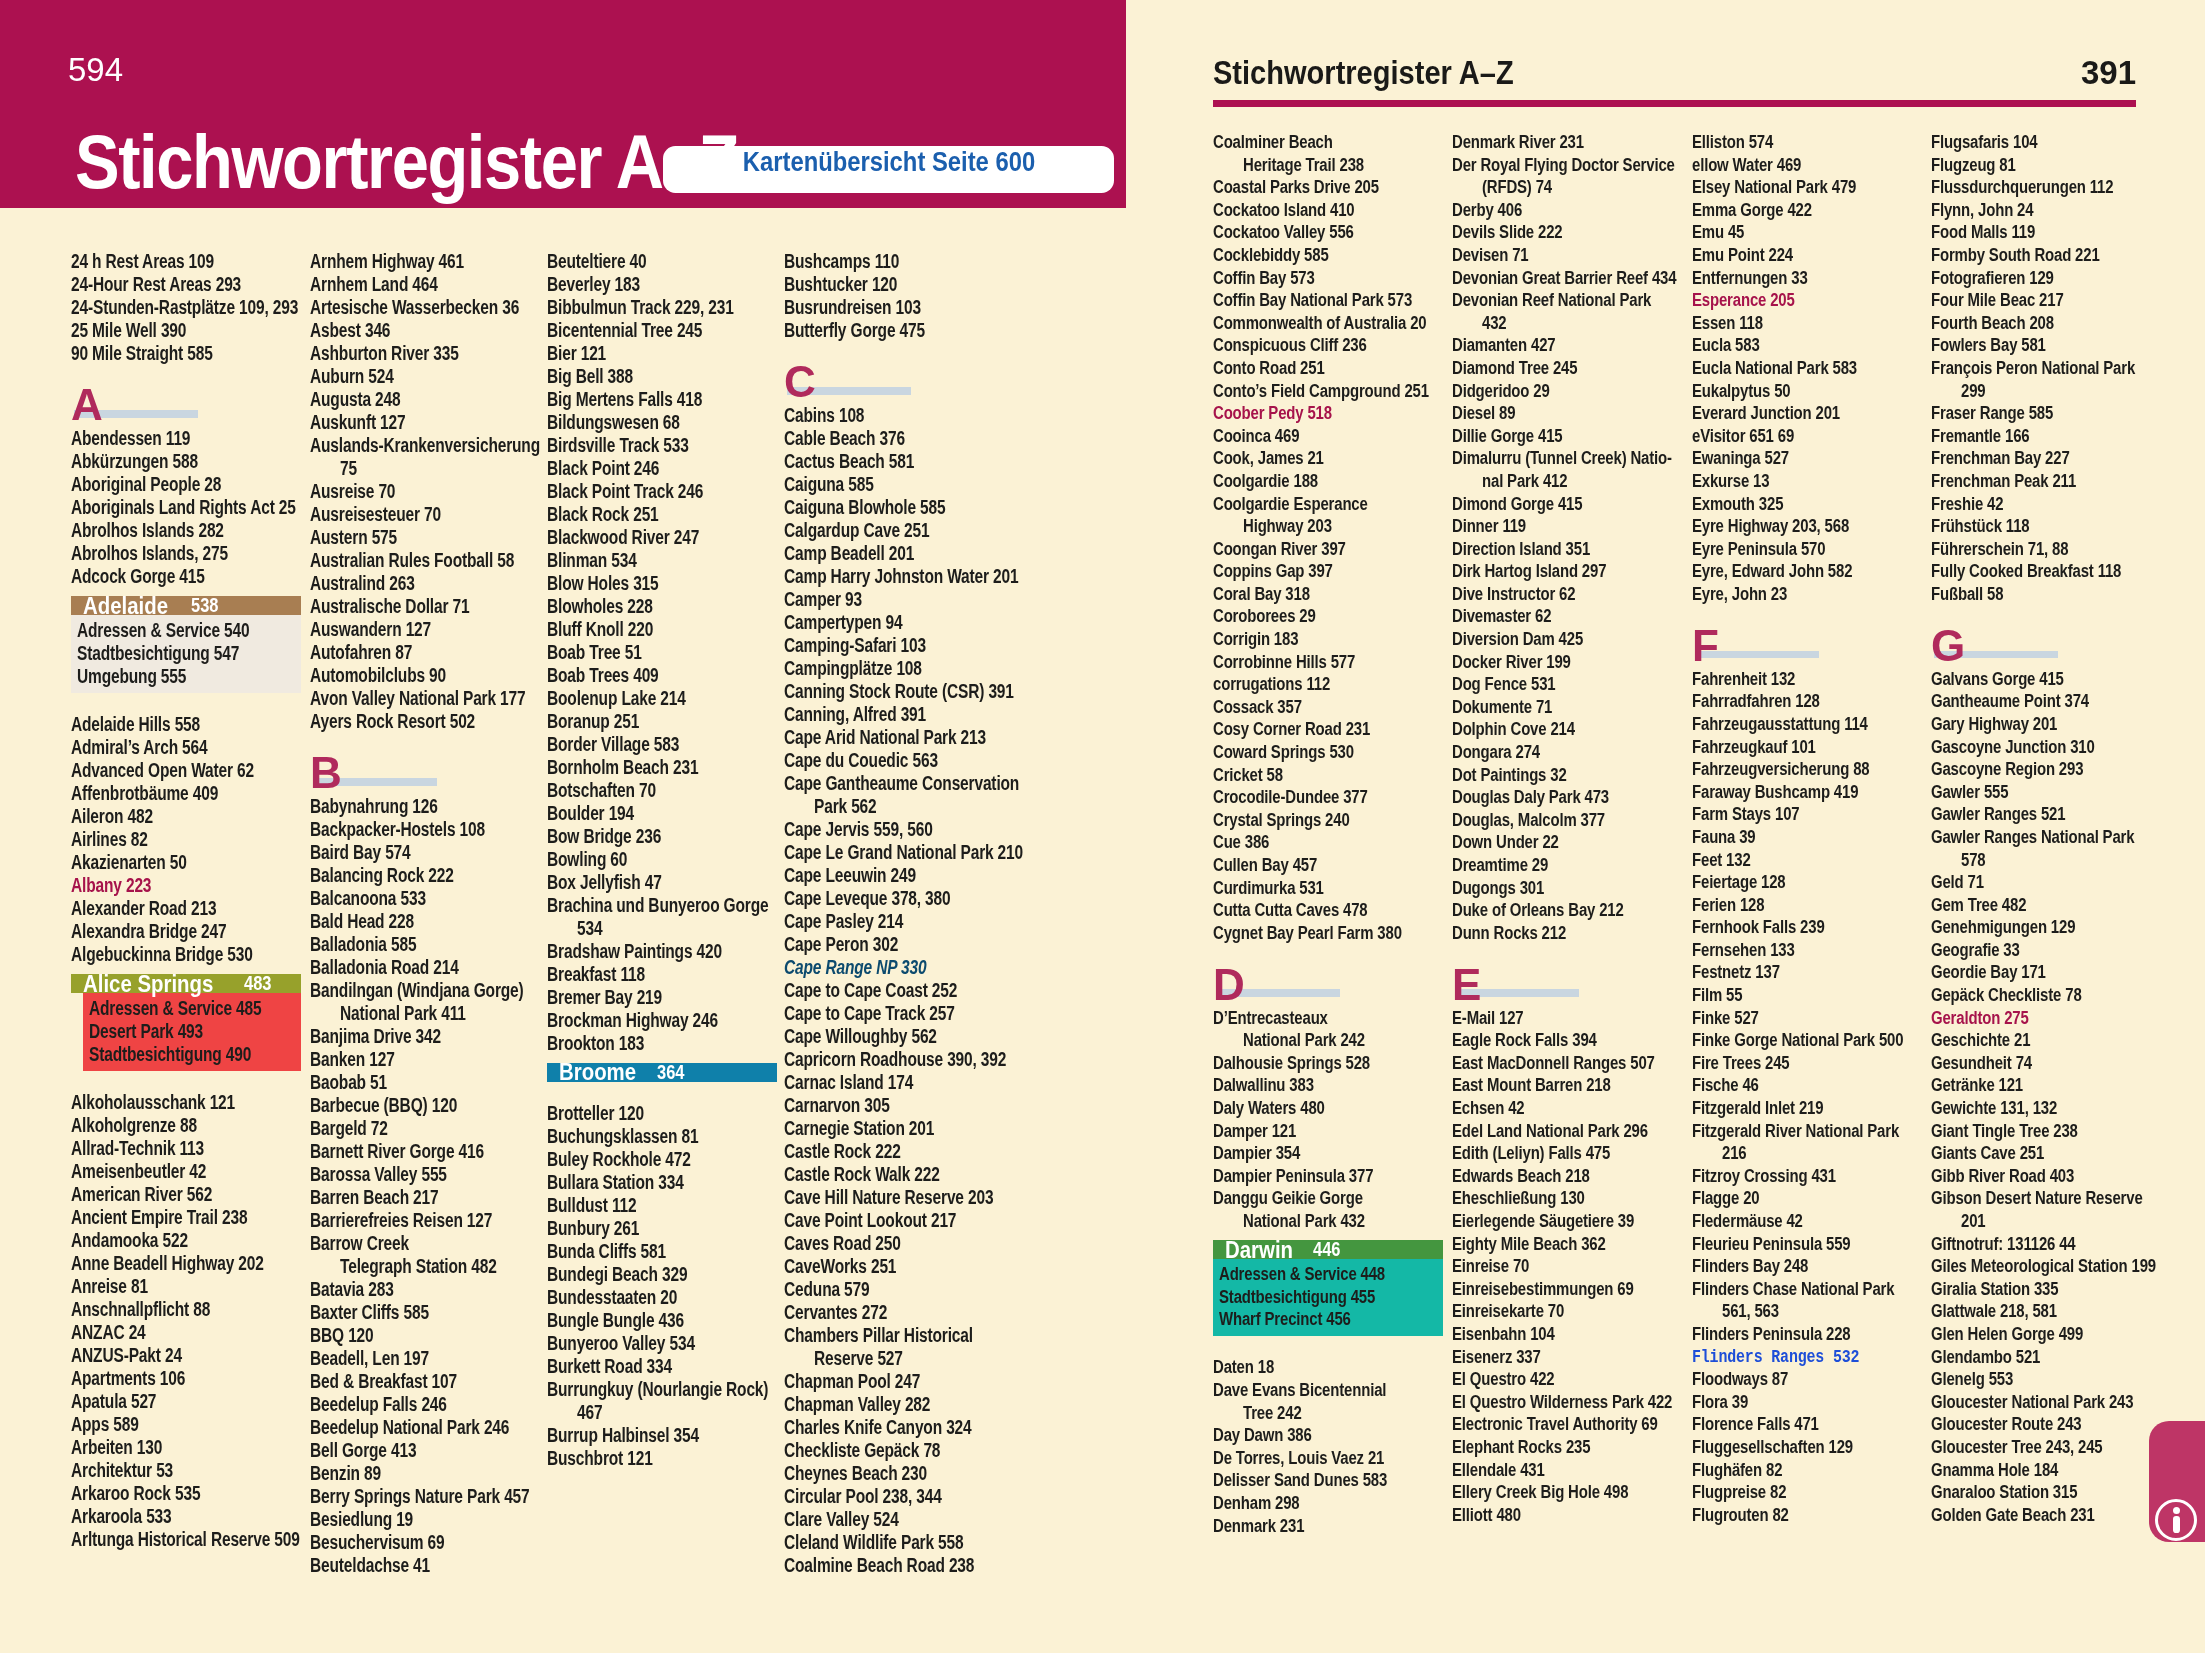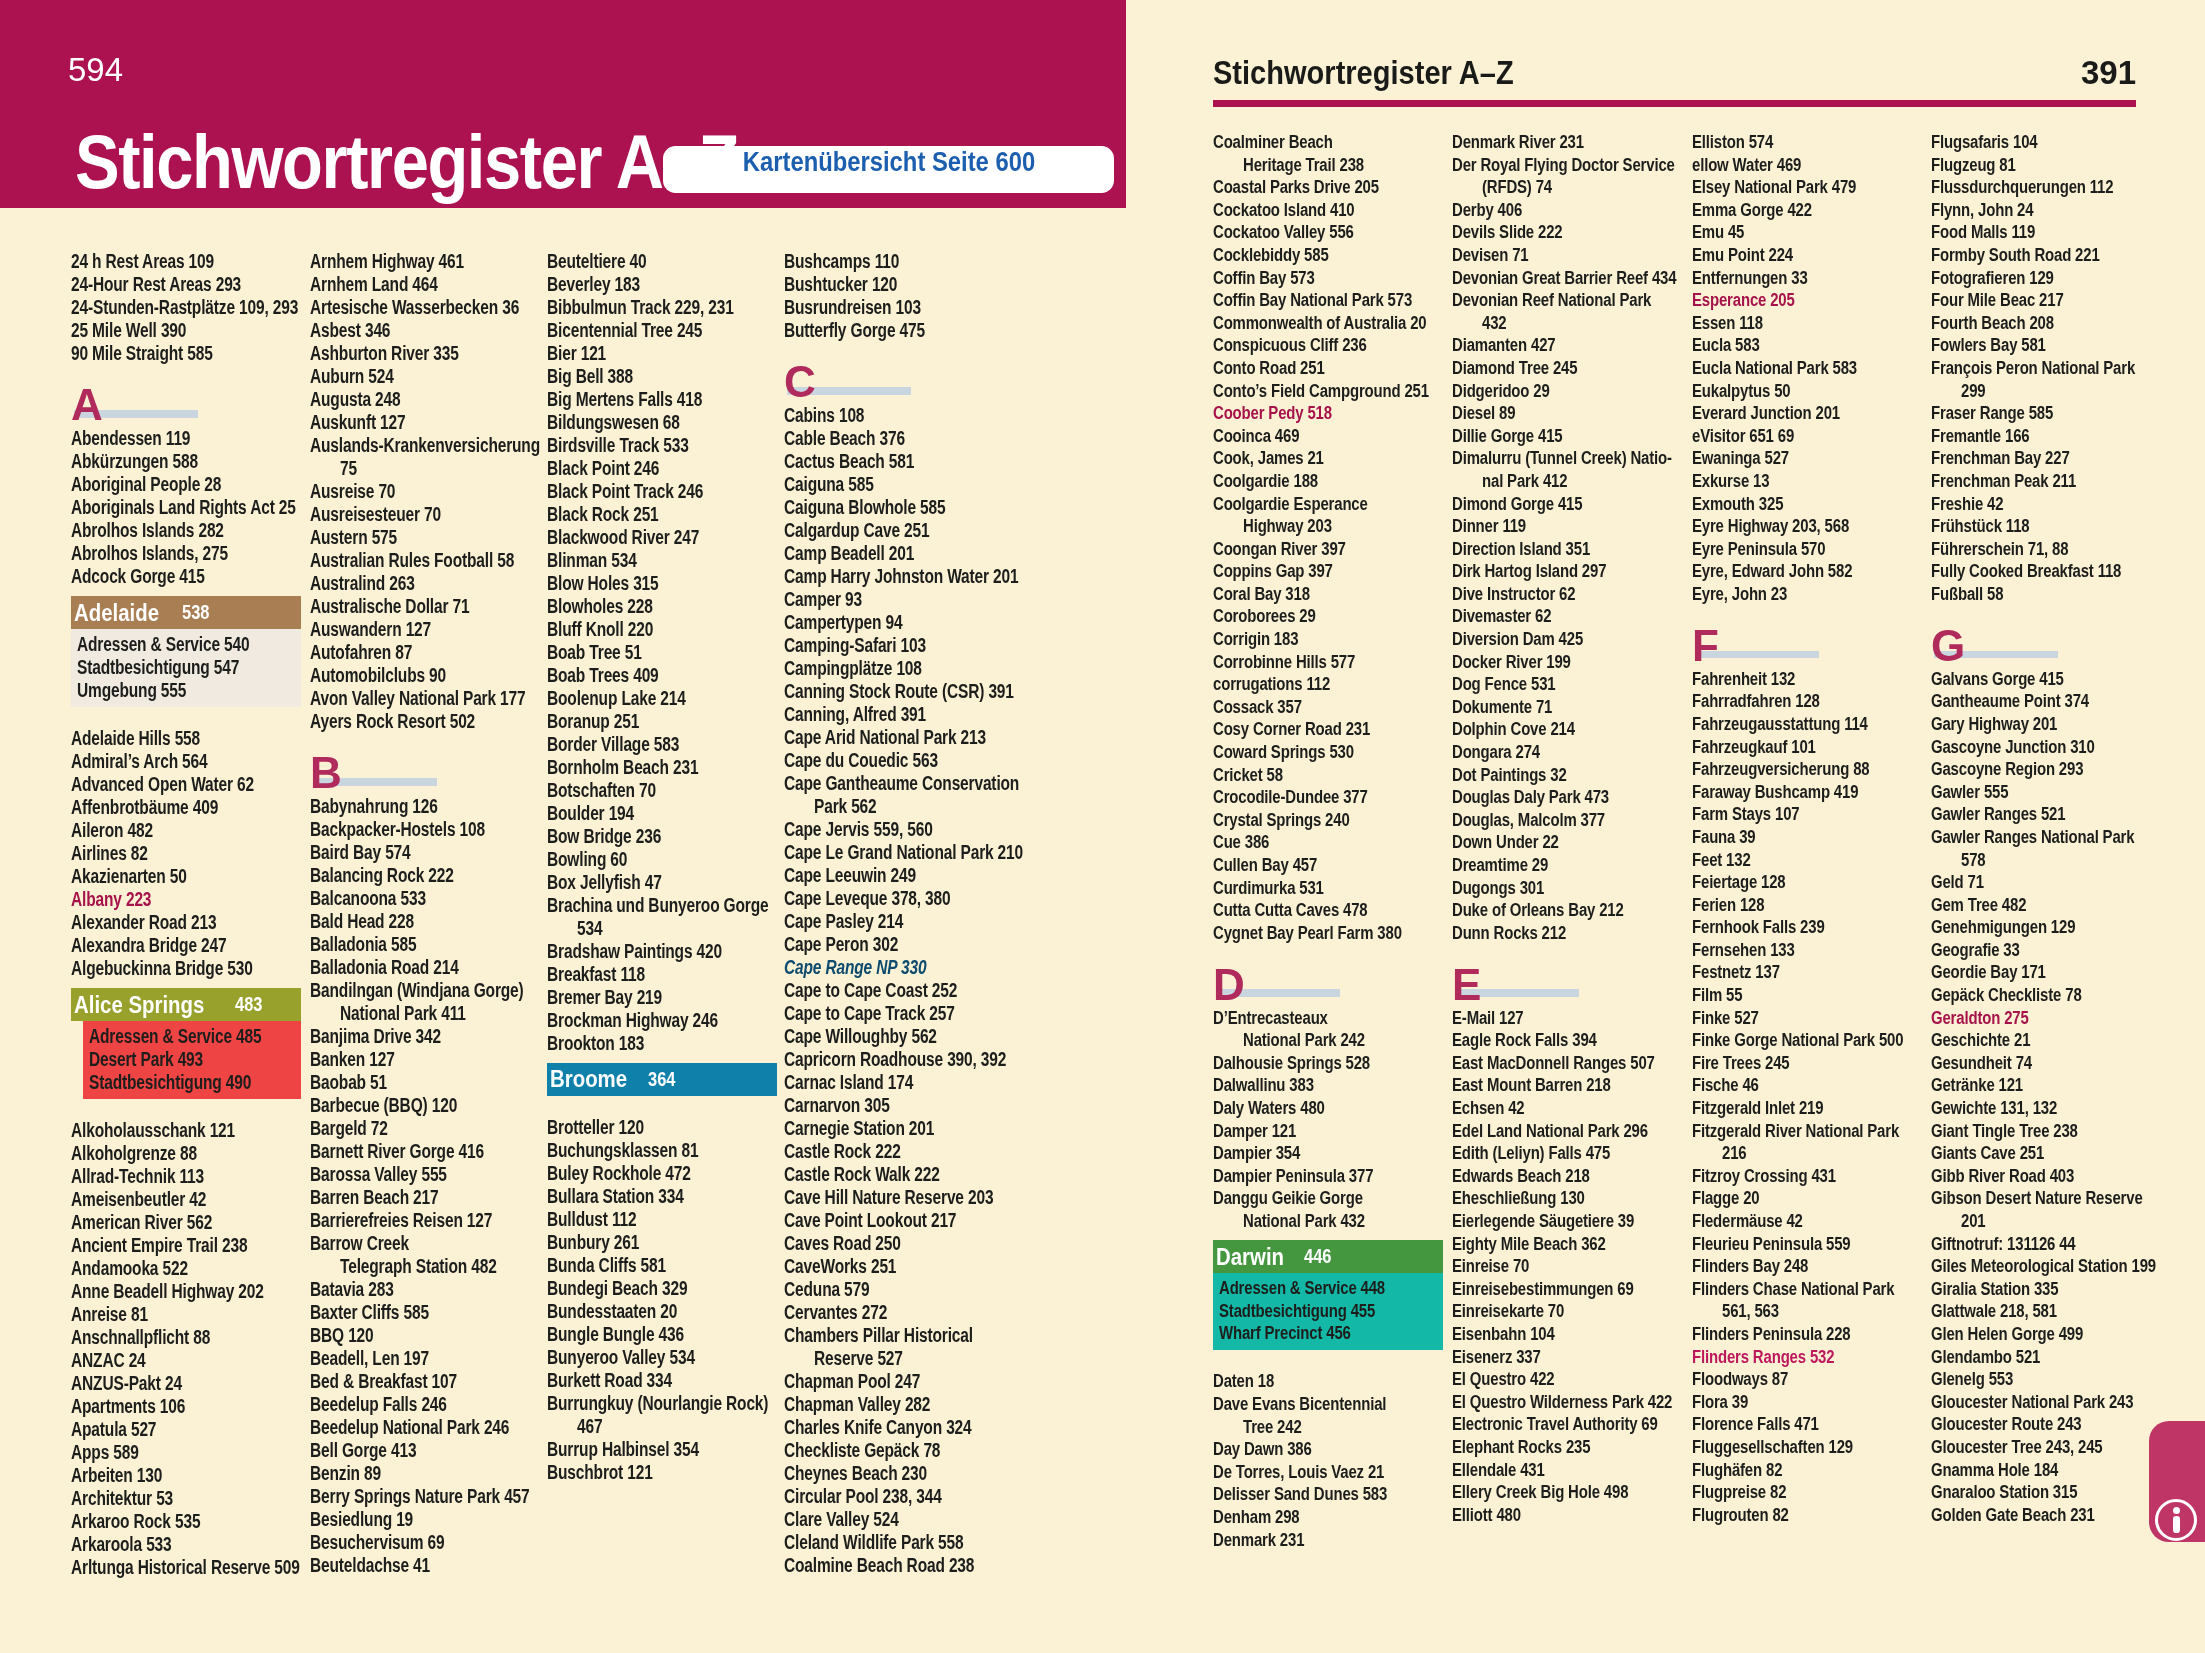--- a/index.html
+++ b/index.html
@@ -26,21 +26,21 @@
   .line{line-height:23px;font-size:19.4px;font-weight:bold;white-space:nowrap;}
   .col-right .line{line-height:22.6px;font-size:18.7px;}
   .line .t{display:inline-block;transform:scaleX(.8);transform-origin:0 50%;letter-spacing:-0.2px;}
   .line.cont{padding-left:30px;}
   
   .letter-row{position:relative;height:42px;margin:15.6px 0 4.7px 0;}
   .letter-bar{position:absolute;left:3.1px;bottom:4.7px;width:124px;height:7.8px;}
   .letter{position:absolute;left:0;bottom:-4.7px;font-size:44px;line-height:1;font-weight:bold;}
   
   .city{margin:7.8px 0 20px 0;}
-  .city-header{height:33px;display:flex;align-items:center;padding-left:3px;}
+  .city-header{height:19px;display:flex;align-items:center;padding-left:12px;}
   .city-header .cn{color:#fff;font-weight:bold;font-size:24px;transform:scaleX(.85);transform-origin:0 50%;white-space:nowrap;}
   .city-header .cp{color:#fff;font-weight:bold;font-size:19.4px;margin-left:7.8px;transform:scaleX(.85);transform-origin:0 50%;}
   .city-subs{padding:3.9px 0 5.4px 6.2px;}
   
   .info-tab{position:absolute;left:2149px;top:1421px;width:62px;height:121px;border-radius:20px 0 0 20px;}
   .info-glyph{position:absolute;left:6.2px;top:78px;width:36px;height:36px;border:3.1px solid #fff;border-radius:50%;}
   .info-dot{position:absolute;left:15px;top:4.7px;width:7px;height:7px;border-radius:50%;background:#fff;}
   .info-stem{position:absolute;left:15px;top:14px;width:7px;height:17px;border-radius:3.1px;background:#fff;}
 </style>
 </head>
@@ -496,21 +496,21 @@
       <div class="line"><span class="t">Fitzgerald River National Park</span></div>
       <div class="line cont"><span class="t">216</span></div>
       <div class="line"><span class="t">Fitzroy Crossing 431</span></div>
       <div class="line"><span class="t">Flagge 20</span></div>
       <div class="line"><span class="t">Fledermäuse 42</span></div>
       <div class="line"><span class="t">Fleurieu Peninsula 559</span></div>
       <div class="line"><span class="t">Flinders Bay 248</span></div>
       <div class="line"><span class="t">Flinders Chase National Park</span></div>
       <div class="line cont"><span class="t">561, 563</span></div>
       <div class="line"><span class="t">Flinders Peninsula 228</span></div>
-      <div class="line" style="color: #be185d;"><span class="t">Flinders Ranges 532</span></div>
+      <div class="line" style="color: #1d4ed8; font-family: Liberation Mono, monospace;"><span class="t">Flinders Ranges 532</span></div>
       <div class="line"><span class="t">Floodways 87</span></div>
       <div class="line"><span class="t">Flora 39</span></div>
       <div class="line"><span class="t">Florence Falls 471</span></div>
       <div class="line"><span class="t">Fluggesellschaften 129</span></div>
       <div class="line"><span class="t">Flughäfen 82</span></div>
       <div class="line"><span class="t">Flugpreise 82</span></div>
       <div class="line"><span class="t">Flugrouten 82</span></div>
     </div>
   <div class="col col-right" id="cR3" style="left:1931px">
       <div class="line"><span class="t">Flugsafaris 104</span></div>

